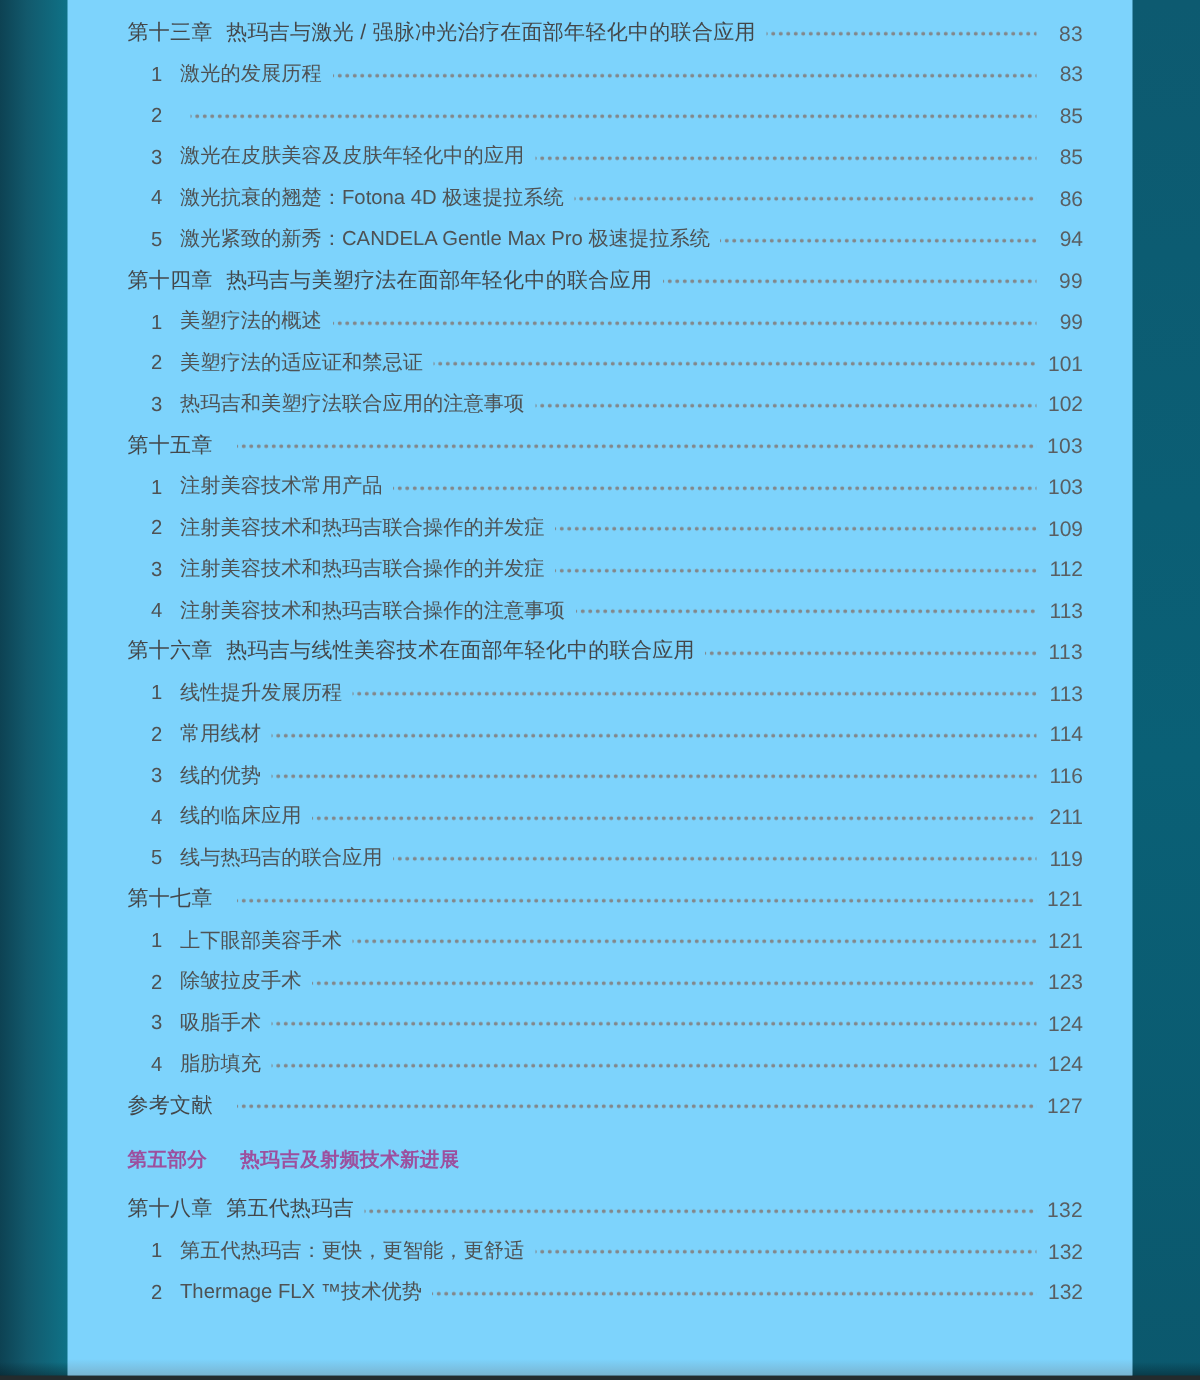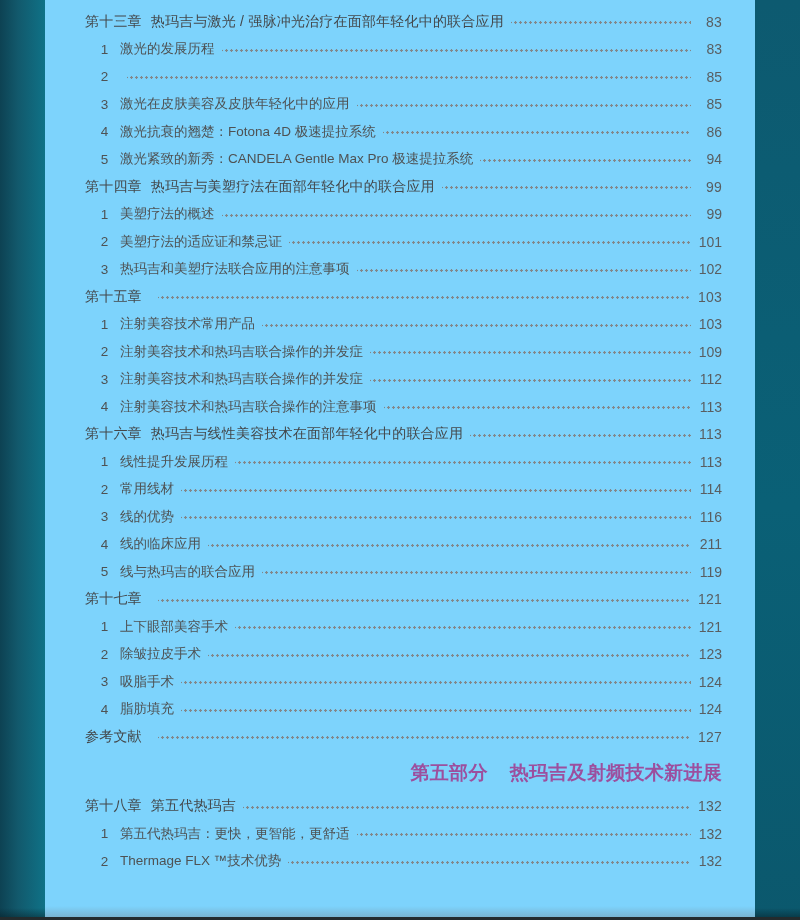--- a/index.html
+++ b/index.html
@@ -95,23 +95,22 @@
     font-size: 14px;
     color: #595e61;
   }
 
   .row.part {
     height: 30px;
     margin-top: 7px;
     margin-bottom: 5px;
     color: var(--part-header-color, #9c4f9e);
     font-weight: bold;
-    font-size: 19px;
+    font-size: 13px;
     letter-spacing: 0.3px;
-    justify-content: flex-end;
   }
   .part .part-label { margin-right: 22px; }
 </style>
 </head>
 <body>
 
 <div class="page">
   <div class="bar-left"></div>
   <div class="bar-right"></div>
   <div class="content" id="toc">

